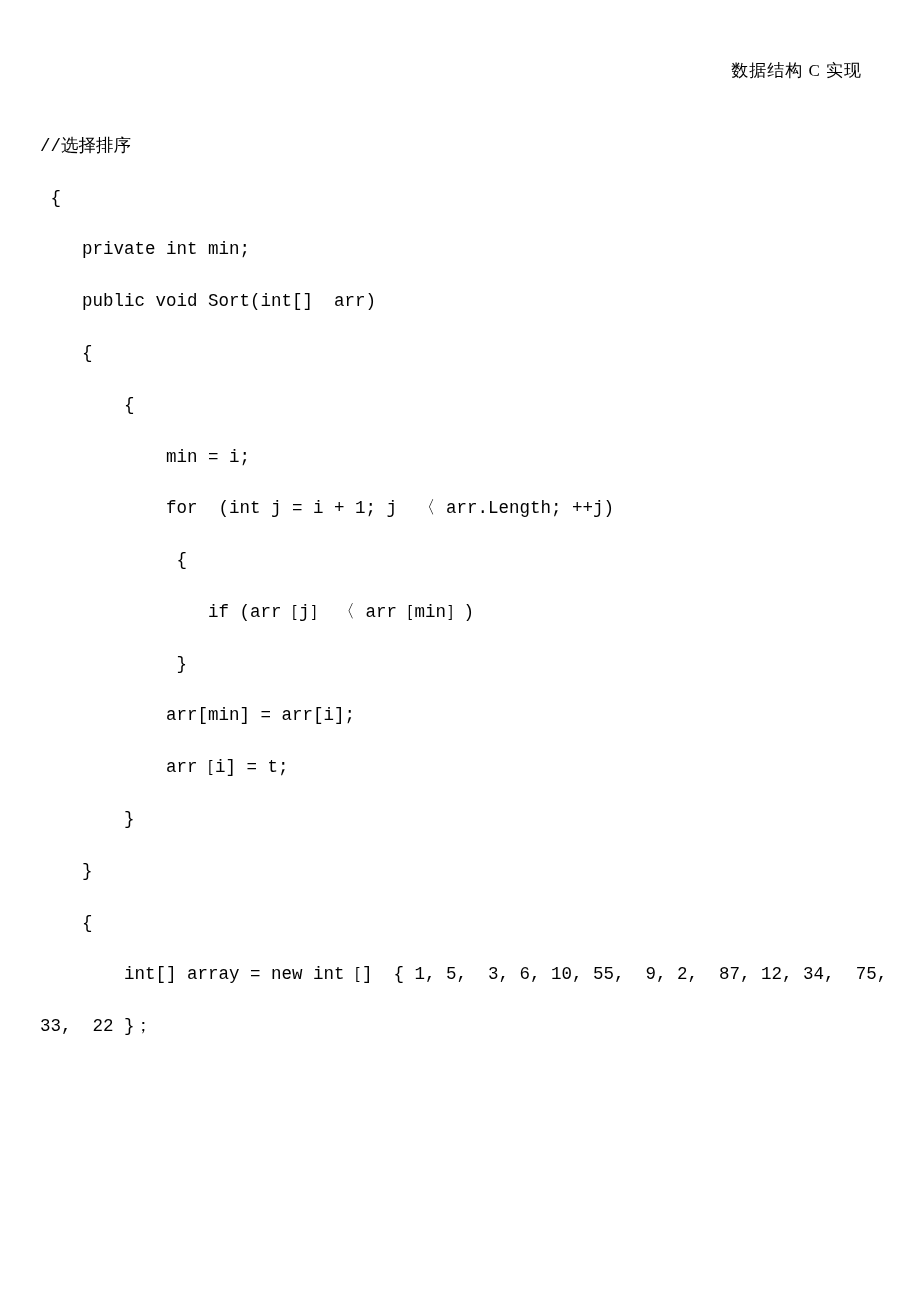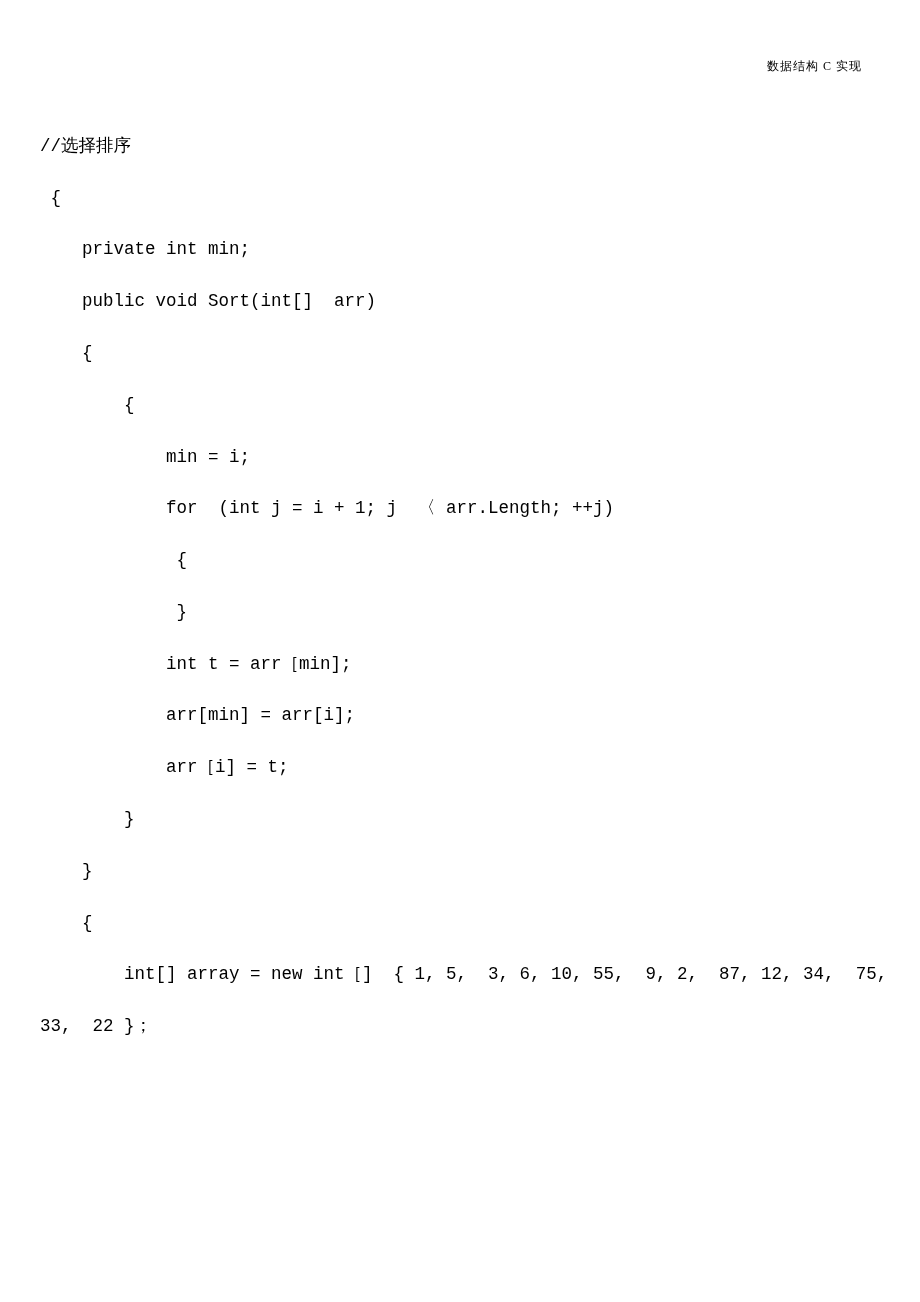--- a/index.html
+++ b/index.html
@@ -12,21 +12,21 @@
     color: #000000;
     line-height: 1.48;
     padding: 60px 40px 40px 40px;
     position: relative;
   }
   .header {
     position: absolute;
     top: 58px;
     right: 58px;
     font-family: "SimSun", serif;
-    font-size: 12px;
+    font-size: 17px;
     letter-spacing: 1px;
   }
   .code-block {
     margin-top: 48px;
     white-space: pre;
     font-family: "Courier New", "SimSun", monospace;
   }
   .code-line {
     white-space: pre;
   }
@@ -39,22 +39,22 @@
 <div class="code-block">
 <div class="code-line">//选择排序</div>
 <div class="code-line"> {</div>
 <div class="code-line">    private int min;</div>
 <div class="code-line">    public void Sort(int[]  arr)</div>
 <div class="code-line">    {</div>
 <div class="code-line">        {</div>
 <div class="code-line">            min = i;</div>
 <div class="code-line">            for  (int j = i + 1; j  〈 arr.Length; ++j)</div>
 <div class="code-line">             {</div>
+<div class="code-line">                if (arr［j］ 〈 arr［min］)</div>
 <div class="code-line">             }</div>
-<div class="code-line">            int t = arr［min];</div>
 <div class="code-line">            arr[min] = arr[i];</div>
 <div class="code-line">            arr［i] = t;</div>
 <div class="code-line">        }</div>
 <div class="code-line">    }</div>
 <div class="code-line">    {</div>
 <div class="code-line">        int[] array = new int［]  { 1, 5,  3, 6, 10, 55,  9, 2,  87, 12, 34,  75,</div>
 <div class="code-line">33,  22 }；</div>
 
 
 

